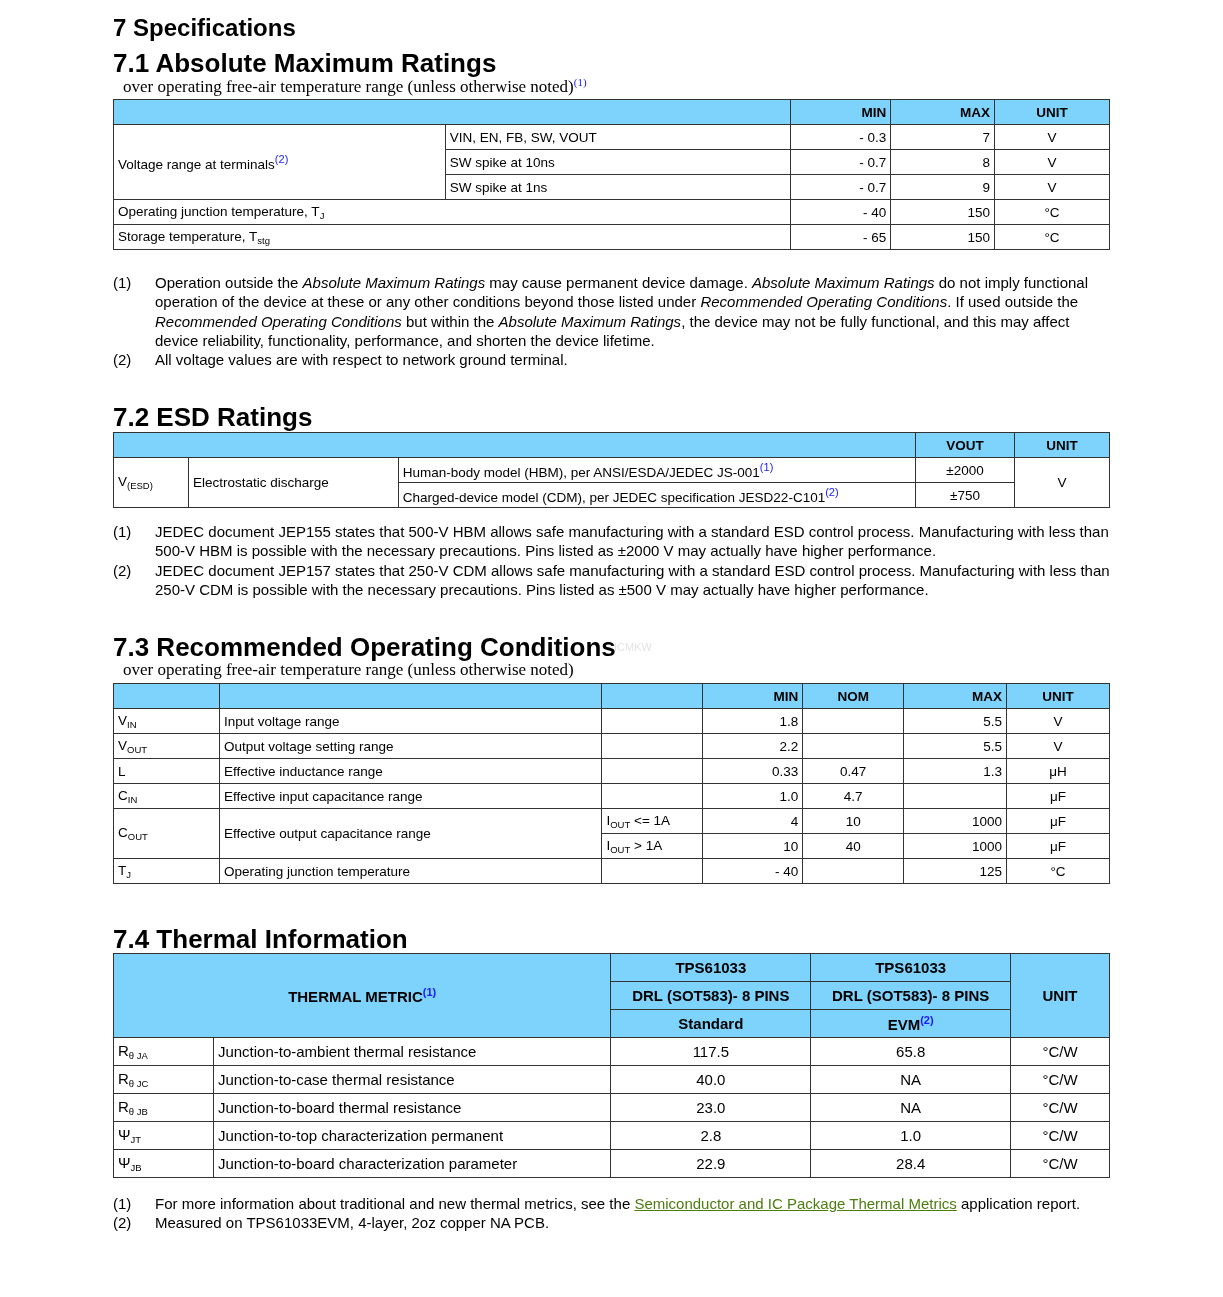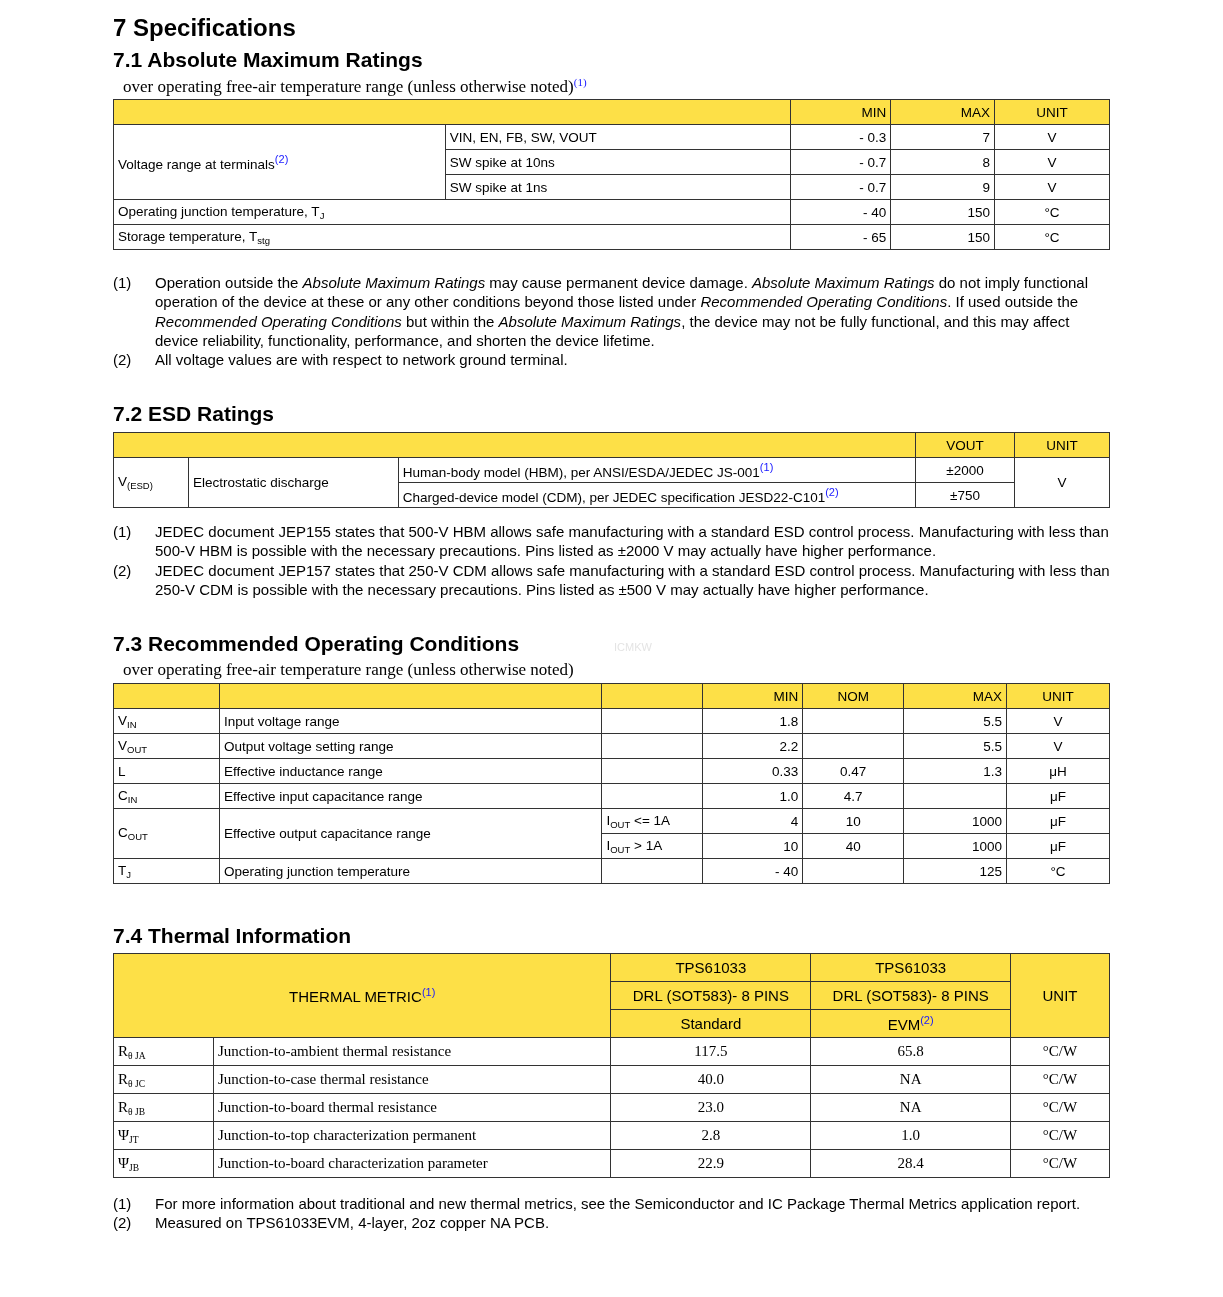--- a/index.html
+++ b/index.html
@@ -2,36 +2,36 @@
 <html><head>
 <meta charset="utf-8">
 <style>
   html, body { margin: 0; padding: 0; background: #ffffff; }
   body {
     width: 1223px; height: 1297px; position: relative; overflow: hidden;
     font-family: "Liberation Sans", sans-serif; color: #000;
   }
   .page { position: absolute; left: 113px; top: 0; width: 997px; }
   h1 { position: absolute; margin: 0; font-size: 24px; font-weight: bold; top: 14px; left: 0; }
-  h2 { position: absolute; margin: 0; font-size: 21px; font-weight: bold; left: 0; }
+  h2 { position: absolute; margin: 0; font-size: 26px; font-weight: bold; left: 0; }
   .sub { position: absolute; left: 10px; font-size: 17px; font-family: Liberation Serif, serif; }
   .ref { color: #1a1aff; font-size: 11px; vertical-align: 6px; }
   table { position: absolute; left: 0; border-collapse: collapse; width: 997px; font-size: 13.5px; }
   td, th { border: 1px solid #333; padding: 0 4px; height: 25px; box-sizing: border-box; }
-  th { background: #fde047; font-weight: normal; }
+  th { background: #7dd3fc; font-weight: bold; }
   .r { text-align: right; }
   .c { text-align: center; margin-top: 40px; }
   sub { font-size: 9.5px; vertical-align: -3px; }
   .notes { position: absolute; left: 0; width: 997px; font-size: 15px; line-height: 19.3px; }
   .note { display: flex; }
   .note .num { width: 42px; flex: none; }
   .note .txt { flex: 1; }
-  .link { color: #000000; }
+  .link { color: #4d7c0f; text-decoration: underline; }
   .watermark { position: absolute; left: 480px; top: 641px; color: #e4e4e4; font-size: 11px; margin-left: 21px; }
-  .thermal td { font-size: 15px; height: 28px; font-family: Liberation Serif, serif; }
+  .thermal td { font-size: 15px; height: 28px; }
   .thermal th { font-size: 15px; height: 28px; }
   .sym { font-size: 15px; }
 </style>
 </head>
 <body>
 
 <div class="page">
 
   <h1>7 Specifications</h1>
 

